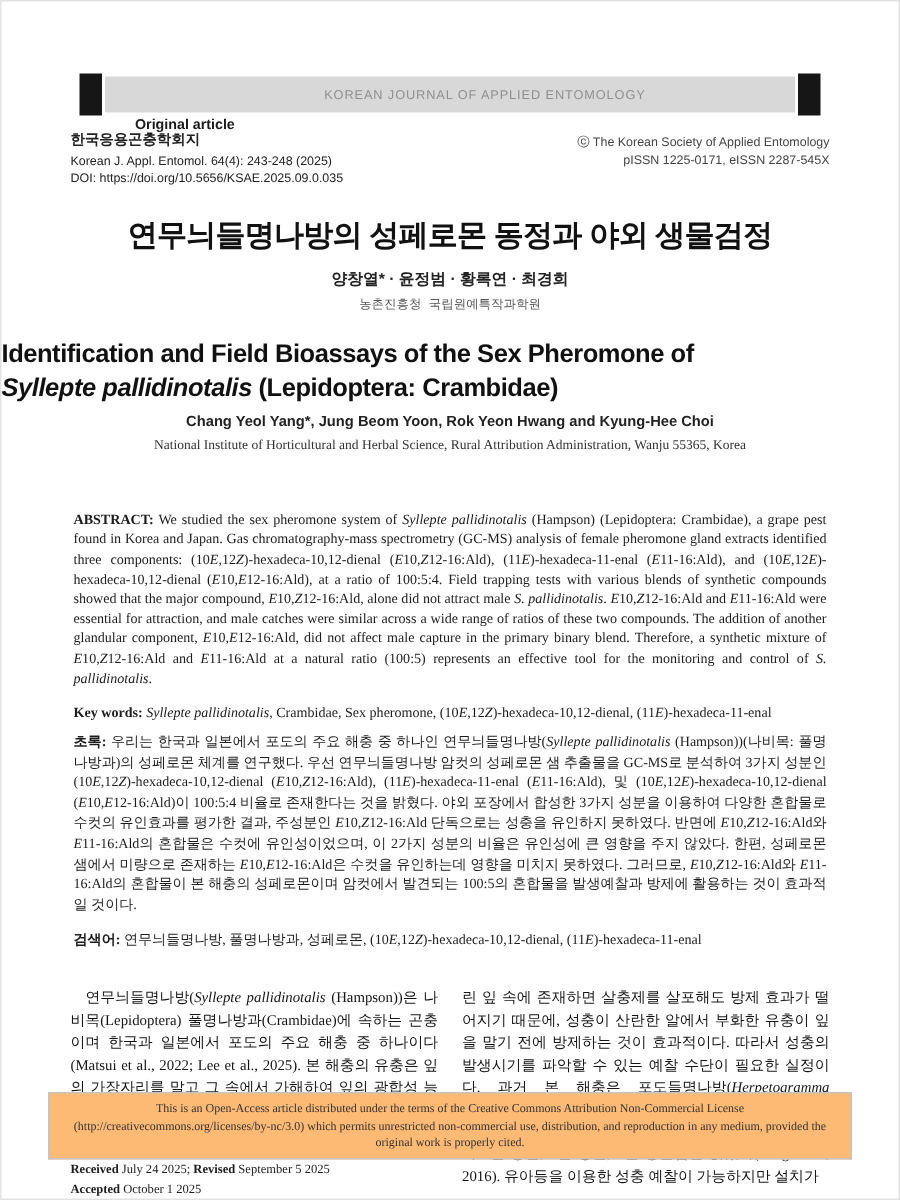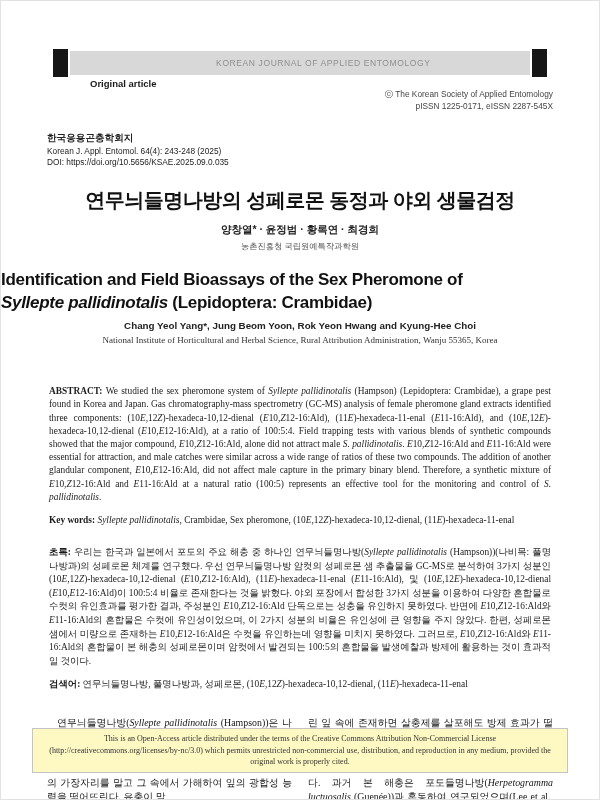--- a/index.html
+++ b/index.html
@@ -22,55 +22,55 @@
     display:flex; align-items:center;
     font-family:"Liberation Sans", sans-serif;
   }
   .banner .type { font-weight:bold; font-size:9.5px; color:#1a1a1a; margin-left:20px;margin-top:40px; }
   .banner .journal {
     flex:1; text-align:center; font-size:8.5px; letter-spacing:0.6px;
     color:#8f8f8f; padding-right:40px;
   }
   
   .masthead { display:flex; justify-content:space-between; margin:11px 46px 0 46px; }
-  .masthead .left  { font-family:"Liberation Sans", sans-serif; font-size:8.3px; line-height:1.35; color:#222;margin-top:44px; }
+  .masthead .left  { font-family:"Liberation Sans", sans-serif; font-size:8.3px; line-height:1.35; color:#222; }
   .masthead .left .kj { font-weight:bold; font-size:9.6px; margin-bottom:1px; }
   .masthead .right { font-family:Liberation Sans, sans-serif; font-size:8.3px; line-height:1.45; color:#444; text-align:right; }
   
   .ktitle {
     margin-top:19px; text-align:center;
     font-family:"Liberation Sans", sans-serif;
     font-weight:bold; font-size:20px; letter-spacing:-0.5px; color:#111;
   }
   .kauthors { margin-top:9px; text-align:center; font-family:"Liberation Sans", sans-serif; font-weight:bold; font-size:10.5px; color:#222; }
-  .kaffil   { margin-top:4px; text-align:center; font-family:Liberation Serif, serif; font-size:8.3px; color:#555; }
+  .kaffil   { margin-top:4px; text-align:center; font-family:Liberation Mono, monospace; font-size:8.3px; color:#555; }
   .etitle {
     margin-top:17px; 
     font-family:"Liberation Sans", sans-serif;
     font-weight:bold; font-size:17px; letter-spacing:-0.3px; line-height:1.32; color:#111;
   }
   .eauthors { margin-top:6px; text-align:center; font-family:"Liberation Sans", sans-serif; font-weight:bold; font-size:9.8px; color:#222; }
   .eaffil   { margin-top:4px; text-align:center; font-size:9px; color:#333; }
   
   .abstract-block { margin:40px 48px 0 48px; }
   .para { font-size:9.4px; line-height:13.2px; text-align:justify; color:#1c1c1c; }
   .para b.lbl { font-weight:bold; }
   .kw { margin-top:10px; font-size:9.4px; line-height:13px; text-align:left; }
-  .kabstract { margin-top:19px; }
+  .kabstract { margin-top:6px; }
   .kabstract .para { line-height:13.6px; }
   
   .columns { display:flex; gap:16px; margin:25px 46px 0 46px; }
   .col { flex:1 1 0; font-size:9.9px; line-height:14.8px; text-align:justify; color:#141414; }
   .col .indent { text-indent:10px; }
   
   .footnote { margin-top:8px; border-top:1px solid #555; padding-top:5px; font-size:8.4px; line-height:1.45; color:#1c1c1c; }
   
   .license {
     position:absolute; left:31px; right:31px; bottom:26px;
-    border:1px solid #c4c4c4; background:#fef9c3;
+    border:1px solid #c4c4c4; background:#fdba74;
     padding:4px 10px; text-align:center;
     font-size:8px; line-height:1.45; color:#333;
   }
   i { font-style:italic; }
 </style>
 </head>
 <body>
 
 <div class="page">
 

